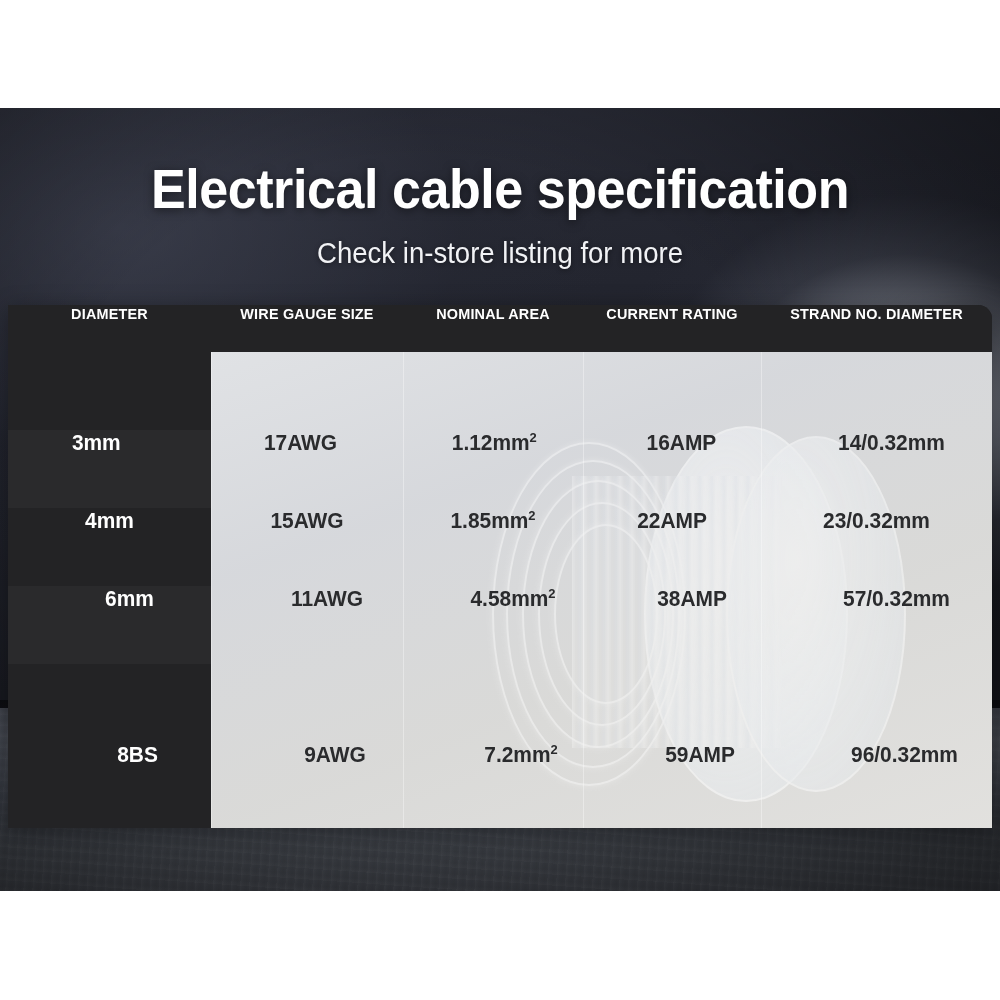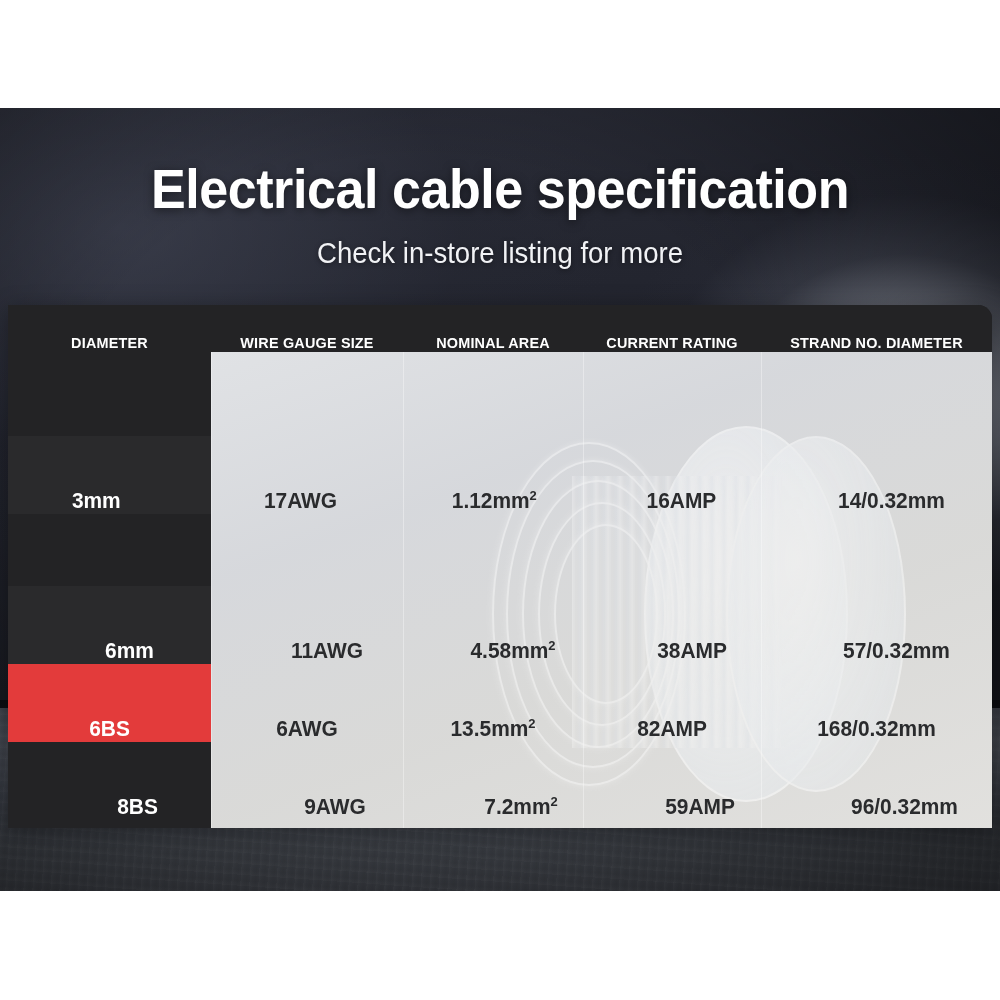--- a/index.html
+++ b/index.html
@@ -162,21 +162,21 @@
        rgba(255,255,255,0.18) 4px,
        rgba(226,232,240,0.42) 8px,
        rgba(255,255,255,0.55) 12px);
   }
 
   .row {
     position: absolute;
     left: 0;
     width: 984px;
     display: flex;
-    align-items: flex-end;
+    align-items: flex-start;
   }
   .header-row {
     top: 0;
     height: 47px;
     background: #232325;
     z-index: 5;
   }
   .header-row .cell {
     color: #ffffff;
     font-size: 15.5px;
@@ -272,47 +272,47 @@
 
     <div class="row header-row">
       <div class="cell c-diameter">DIAMETER</div>
       <div class="cell c-gauge">WIRE GAUGE SIZE</div>
       <div class="cell c-area">NOMINAL AREA</div>
       <div class="cell c-current">CURRENT RATING</div>
       <div class="cell c-strand">STRAND NO. DIAMETER</div>
     </div>
 
 
-    <div class="row data-row" style="top:131px;gap:32px;">
+    <div class="row data-row" style="top:125px;gap:32px;">
       <div class="rowbg-dark alt"></div>
       <div class="cell c-diameter diameter">3mm</div>
       <div class="cell c-gauge">17AWG</div>
       <div class="cell c-area"><span>1.12mm</span><sup>2</sup></div>
       <div class="cell c-current">16AMP</div>
       <div class="cell c-strand">14/0.32mm</div>
     </div>
 
+    <div class="row data-row" style="top:203px;">
+      <div class="rowbg-dark"></div>
+      <div class="cell c-diameter diameter">4mm</div>
+      <div class="cell c-gauge">15AWG</div>
+      <div class="cell c-area"><span>1.85mm</span><sup>2</sup></div>
+      <div class="cell c-current">22AMP</div>
+      <div class="cell c-strand">23/0.32mm</div>
+    </div>
 
     <div class="row data-row" style="top:281px;padding-left:20px;">
       <div class="rowbg-dark alt"></div>
       <div class="cell c-diameter diameter">6mm</div>
       <div class="cell c-gauge">11AWG</div>
       <div class="cell c-area"><span>4.58mm</span><sup>2</sup></div>
       <div class="cell c-current">38AMP</div>
       <div class="cell c-strand">57/0.32mm</div>
     </div>
 
-    <div class="row data-row" style="top:359px;">
-      <div class="rowbg-dark highlight"></div>
-      <div class="cell c-diameter diameter">6BS</div>
-      <div class="cell c-gauge">6AWG</div>
-      <div class="cell c-area"><span>13.5mm</span><sup>2</sup></div>
-      <div class="cell c-current">82AMP</div>
-      <div class="cell c-strand">168/0.32mm</div>
-    </div>
 
     <div class="row data-row" style="top:437px;padding-left:28px;">
       <div class="rowbg-dark"></div>
       <div class="cell c-diameter diameter">8BS</div>
       <div class="cell c-gauge">9AWG</div>
       <div class="cell c-area"><span>7.2mm</span><sup>2</sup></div>
       <div class="cell c-current">59AMP</div>
       <div class="cell c-strand">96/0.32mm</div>
     </div>
 

